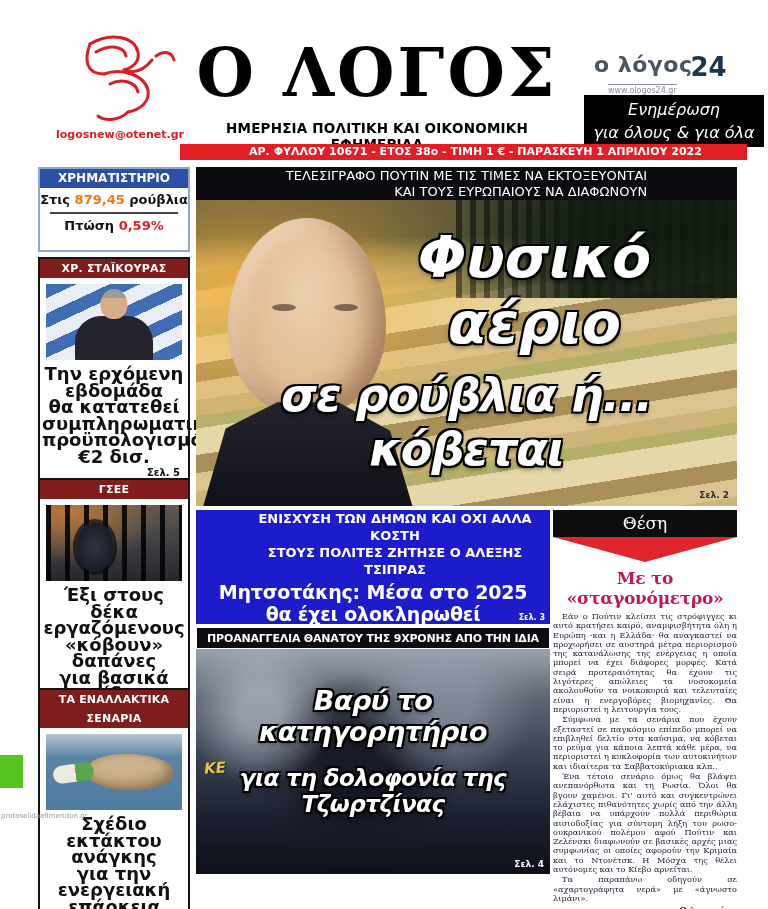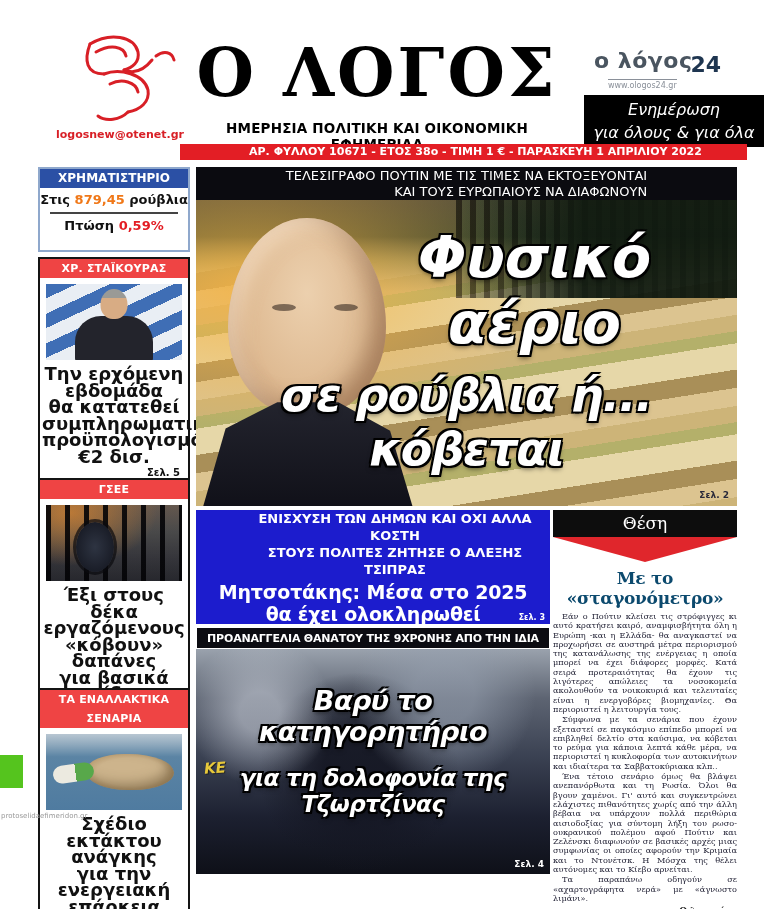--- a/index.html
+++ b/index.html
@@ -9,39 +9,39 @@
   .logo-art{position:absolute;left:60px;top:30px;width:124px;height:96px;}
   .masthead-email{position:absolute;left:44px;top:128px;width:152px;text-align:center;
         color:#d81f26;font-weight:bold;font-size:11px;}
   .masthead-title{position:absolute;left:192px;top:30px;width:370px;text-align:center;
         font-family:"DejaVu Serif","Liberation Serif",serif;font-weight:bold;font-size:66px;
         letter-spacing:3px;line-height:86px;color:#000;transform:scaleY(1.02);}
   .masthead-sub{position:absolute;left:190px;top:120px;width:374px;text-align:center;
         font-weight:bold;font-size:13.5px;letter-spacing:.2px;color:#000;}
   .weblogo{position:absolute;left:594px;top:48px;width:160px;height:44px;}
   .weblogo .wl-name{font-size:22px;color:#4a5560;font-weight:bold;letter-spacing:.5px;}
-  .weblogo .wl-24{font-size:22px;color:#1e3550;font-weight:bold;position:relative;top:4px;margin-left:-2px;}
+  .weblogo .wl-24{font-size:26px;color:#1e3550;font-weight:bold;position:relative;top:4px;margin-left:-2px;}
   .weblogo .wl-url{font-size:8px;color:#8a9099;border-top:1px solid #8a9099;display:inline-block;
         padding-top:1px;margin-left:14px;}
   .tagline-box{position:absolute;left:584px;top:95px;width:180px;height:52px;background:#000;
         color:#fff;font-style:italic;font-size:16px;line-height:23px;text-align:center;
         display:flex;align-items:center;justify-content:center;white-space:pre-line;}
   .issue-bar{position:absolute;left:180px;top:144px;width:543px;height:16px;background:#e31e25;
         color:#fff;font-weight:bold;font-size:11px;line-height:16px;text-align:center;padding-left:24px;}
   
   .sbox{position:absolute;left:38px;width:152px;background:#fff;box-sizing:border-box;}
   .sbox .hd{color:#fff;font-weight:bold;text-align:center;}
   #stock-box{top:167px;border:2px solid #8fa8cc;height:85px;}
   #stock-box .hd{background:#2b50a5;font-size:12px;line-height:19px;}
   .stock-line{font-weight:bold;font-size:13px;text-align:center;line-height:24px;}
   .stock-line .hl-orange{color:#f07818;}
   .stock-line .hl-red{color:#e31e25;}
   .stock-rule{border-top:2px solid #444;margin:0 10px;}
   .news-box{border:2px solid #141414;}
-  .news-box .hd{background:#ef4444;font-size:11px;line-height:19px;letter-spacing:.2px;}
+  .news-box .hd{background:#7f1d1d;font-size:11px;line-height:19px;letter-spacing:.2px;}
   .news-box .ph{margin:6px 6px 4px 6px;height:76px;position:relative;overflow:hidden;}
   .news-box .cap{font-weight:bold;font-size:18px;line-height:16.5px;text-align:center;
         white-space:pre-line;padding:2px 2px 0 2px;}
   .news-box .pg{text-align:right;font-weight:bold;font-size:10px;padding:2px 8px 4px 0;}
   #box-staikouras{top:257px;}
   #box-gsee{top:478px;}
   #box-senaria{top:688px;}
   
   .ph-flag{background:repeating-linear-gradient(155deg,#3f6eb5 0 13px,#e9eef4 13px 27px);}
   .ph-flag .fig{position:absolute;left:50%;transform:translateX(-50%);bottom:-2px;width:78px;height:46px;
@@ -102,21 +102,21 @@
   .third-l2{position:absolute;left:0;right:0;top:116px;text-align:center;font-size:23px;letter-spacing:-.5px;}
   .ke-label{position:absolute;left:8px;top:110px;color:#e8c93a;font-weight:bold;font-size:15px;
         font-style:italic;transform:rotate(-4deg);text-shadow:1px 1px 0 #222;}
   .third-pg{position:absolute;right:6px;bottom:5px;color:#fff;font-weight:bold;font-size:9px;}
   
   .op-col{position:absolute;left:553px;top:510px;width:184px;}
   .op-label{background:#0d0d0d;color:#fff;text-align:center;font-size:17px;line-height:27px;
         font-family:"DejaVu Serif","Liberation Serif",serif;}
   .op-arrow{height:25px;background:#e0262c;clip-path:polygon(0 0,100% 0,50% 100%);}
   .op-head{font-family:"DejaVu Serif","Liberation Serif",serif;font-weight:bold;font-size:17px;
-        text-align:center;margin-top:6px;letter-spacing:-.3px;color:#0c4a6e;}
+        text-align:center;margin-top:6px;letter-spacing:-.3px;color:#be185d;}
   .op-body{margin-top:4px;font-family:"DejaVu Serif","Liberation Serif",serif;font-size:8.2px;
         line-height:9.3px;text-align:justify;color:#1c1c30;}
   .op-body p{margin:0 0 1px 0;text-indent:9px;}
   .op-sig{text-align:right;font-weight:bold;font-size:9px;padding-right:6px;margin-top:3px;
         font-family:"DejaVu Serif","Liberation Serif",serif;}
   
   .green-square{position:absolute;left:0;top:755px;width:23px;height:33px;background:#55c41e;}
   .watermark{position:absolute;left:1px;top:812px;font-size:7px;color:#9a9a9a;letter-spacing:0;}
 </style>
 </head>

